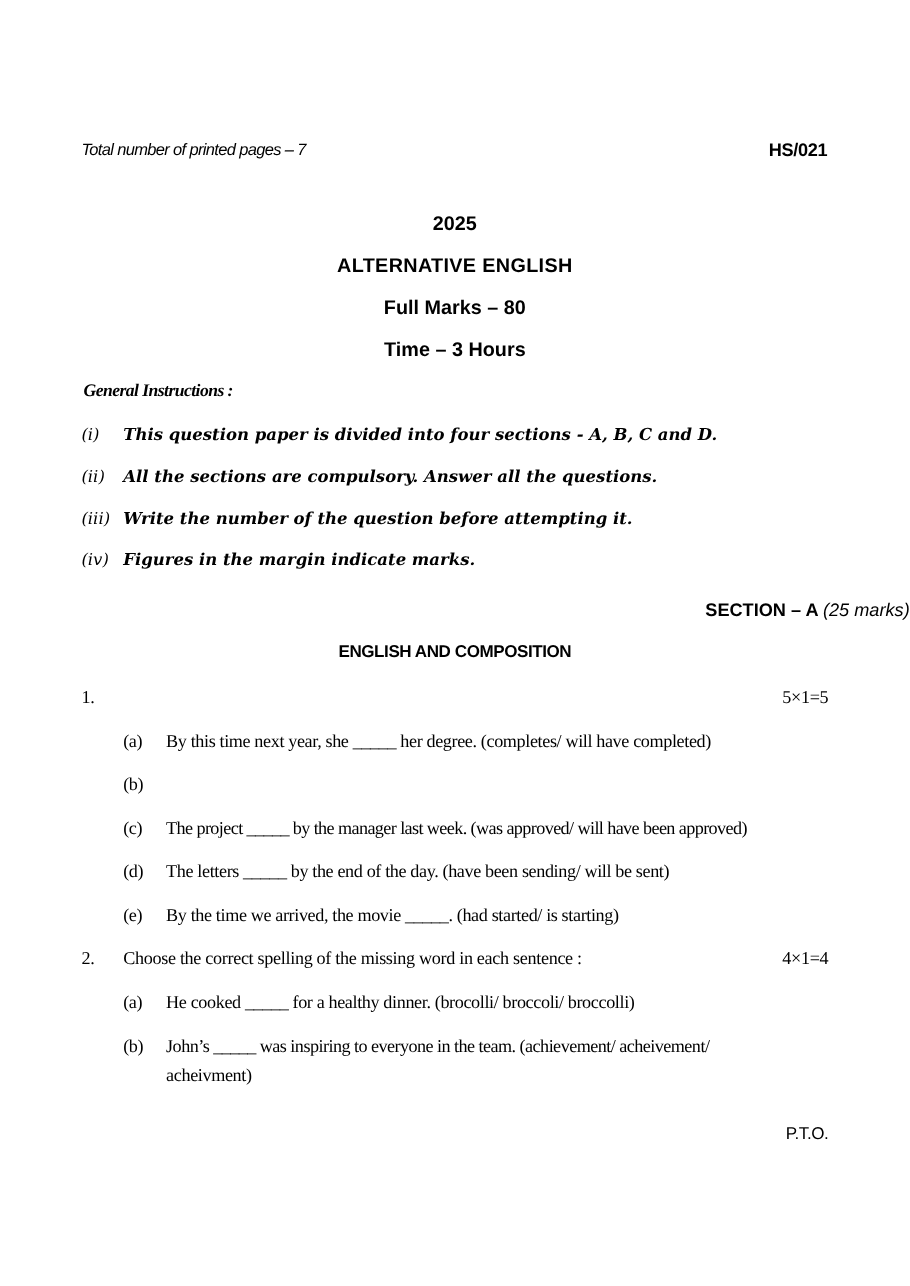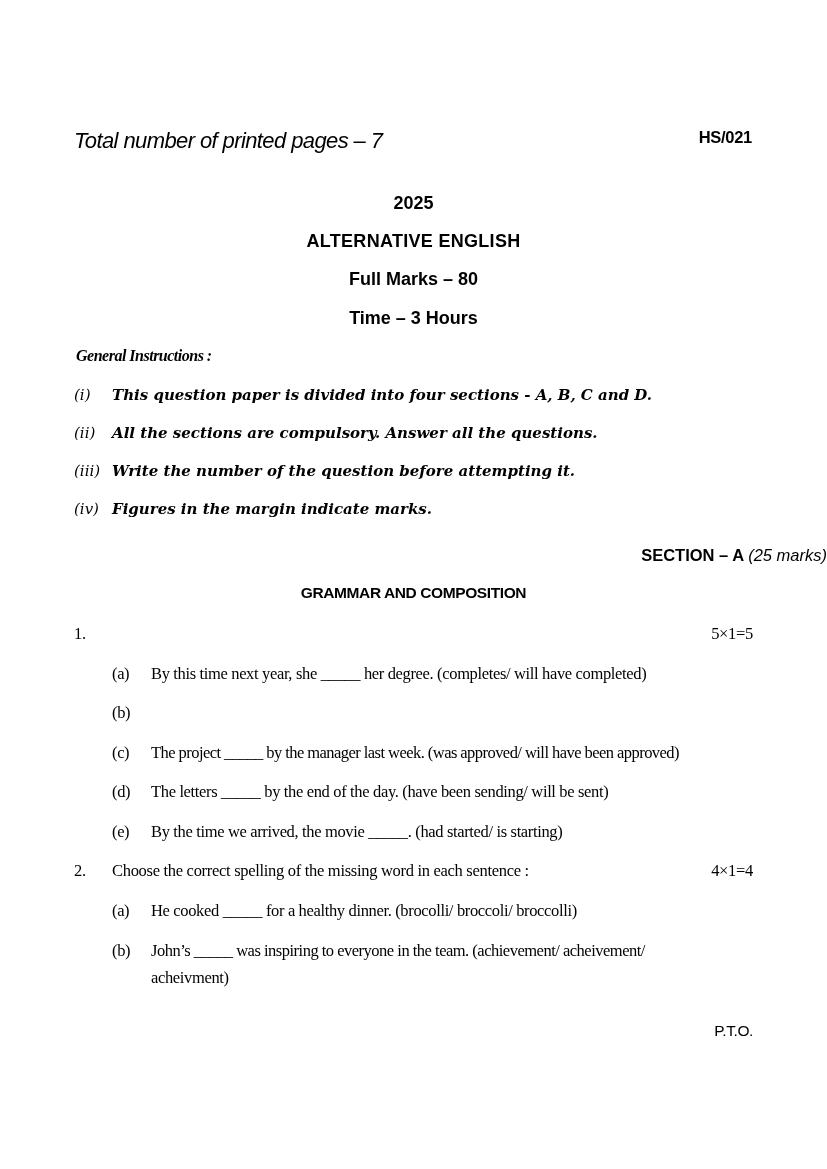--- a/index.html
+++ b/index.html
@@ -2,21 +2,21 @@
 <html><head>
   <meta charset="utf-8">
   <style>
     html, body { margin: 0; padding: 0; background: #ffffff; }
     body { width: 827px; height: 1169px; position: relative; overflow: hidden; color: #000; }
     .abs { position: absolute; white-space: nowrap; }
     .sans { font-family: "Liberation Sans", sans-serif; }
     .serif { font-family: "Liberation Serif", serif; }
     .dserif { font-family: "DejaVu Serif", serif; }
 
-    .hdr-left { left: 74px; top: 128px; font-size: 22px; font-style: italic; letter-spacing: -0.6px; }
+    .hdr-left { left: 74px; top: 128px; font-size: 15px; font-style: italic; letter-spacing: -0.6px; }
     .hdr-right { right: 75px; top: 128px; font-size: 16.5px; font-weight: bold; letter-spacing: -0.3px; }
 
     .center { left: 0; width: 827px; text-align: center; font-weight: bold; font-size: 18px; }
     .year { top: 193px; }
     .subject { top: 231px; letter-spacing: 0.3px; }
     .marks { top: 269px; }
     .time { top: 308px; }
 
     .gi-title { left: 76px; top: 347px; font-size: 16px; font-weight: bold; font-style: italic; letter-spacing: -0.5px; }
 
@@ -68,21 +68,21 @@
 </div>
 <div class="abs dserif instr" style="top:500px;">
   <span class="num">(iv)</span>
   <span class="txt">Figures in the margin indicate marks.</span>
 </div>
 
 <div class="abs sans center section-title">
   <span>SECTION  –  A</span>
   <span class="it">(25 marks)</span>
 </div>
-<div class="abs sans center subsection">GRAMMAR AND COMPOSITION</div>
+<div class="abs sans center subsection">ENGLISH AND COMPOSITION</div>
 
 <div class="row serif q" style="top:624px;">
   <span class="qnum">1.</span>
   <span class="qmarks">5×1=5</span>
 </div>
 <div class="row serif sub" style="top:664px;">
   <span class="slabel">(a)</span>
   <span class="stxt">By this time next year, she _____ her degree. (completes/ will have completed)</span>
 </div>
 <div class="row serif sub" style="top:703px;">

